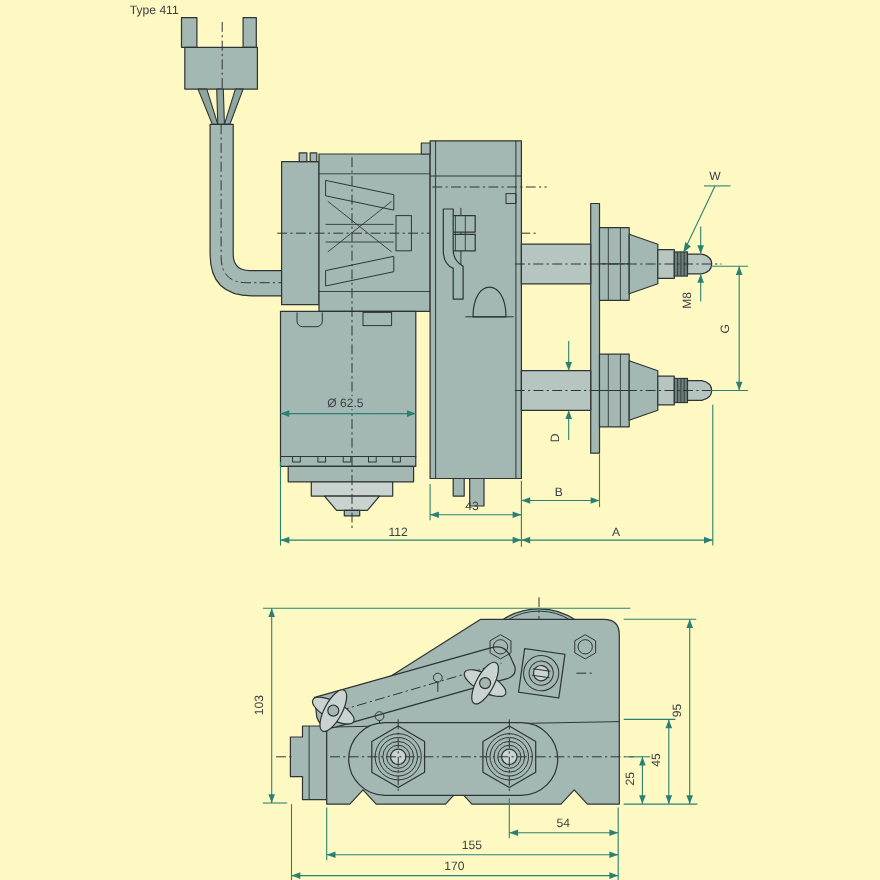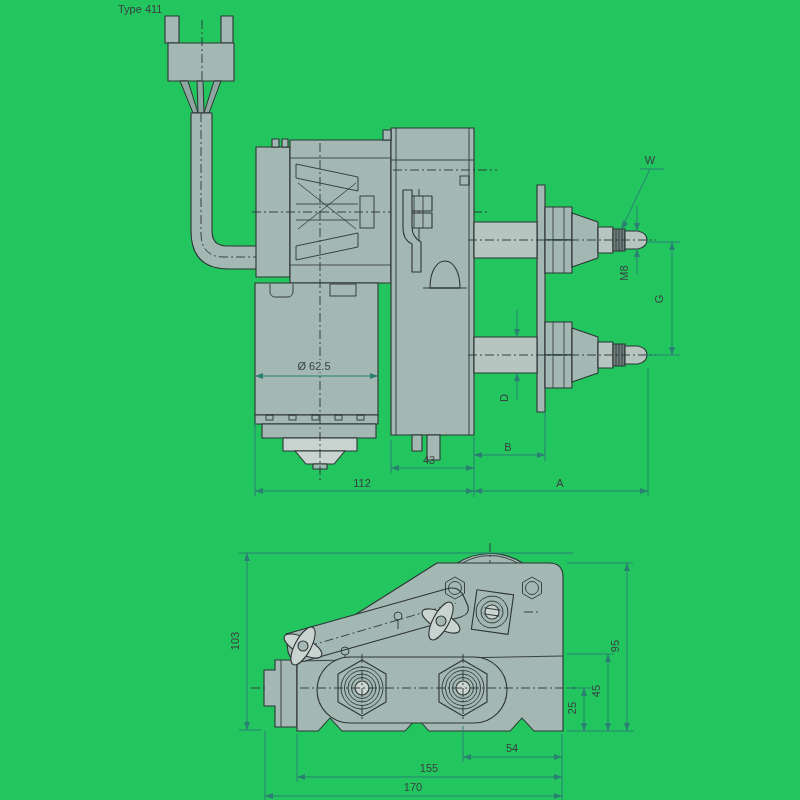--- a/index.html
+++ b/index.html
@@ -1,16 +1,16 @@
 <!DOCTYPE html>
 <html><head>
 <meta charset="utf-8">
 <style>
   html,body{margin:0;padding:0;background:#ffffff;}
-  .page{width:800px;height:800px;background:#22c55e;position:relative;font-family:"Liberation Sans",sans-serif;}
+  .page{width:800px;height:800px;background:#fef9c3;position:relative;font-family:"Liberation Sans",sans-serif;}
   svg text{font-family:"Liberation Sans",sans-serif;font-size:11px;fill:#3b4043;}
   svg .typelabel{font-size:11px;fill:#3b4043;}
   
   .b{fill:#a3b8b2;stroke:#2e3436;stroke-width:1.1;stroke-linejoin:round;}
   .bl{fill:#c9d4d0;stroke:#2e3436;stroke-width:1.1;stroke-linejoin:round;}
   .bm{fill:#b6c5c0;stroke:#2e3436;stroke-width:1.1;stroke-linejoin:round;}
   .bd{fill:#8ea69f;stroke:#2e3436;stroke-width:1;stroke-linejoin:round;}
   .k{fill:#6f7f7b;stroke:#2e3436;stroke-width:1;}
   .ln{fill:none;stroke:#2e3436;stroke-width:0.9;}
   .lnt{fill:none;stroke:#2e3436;stroke-width:0.8;}

